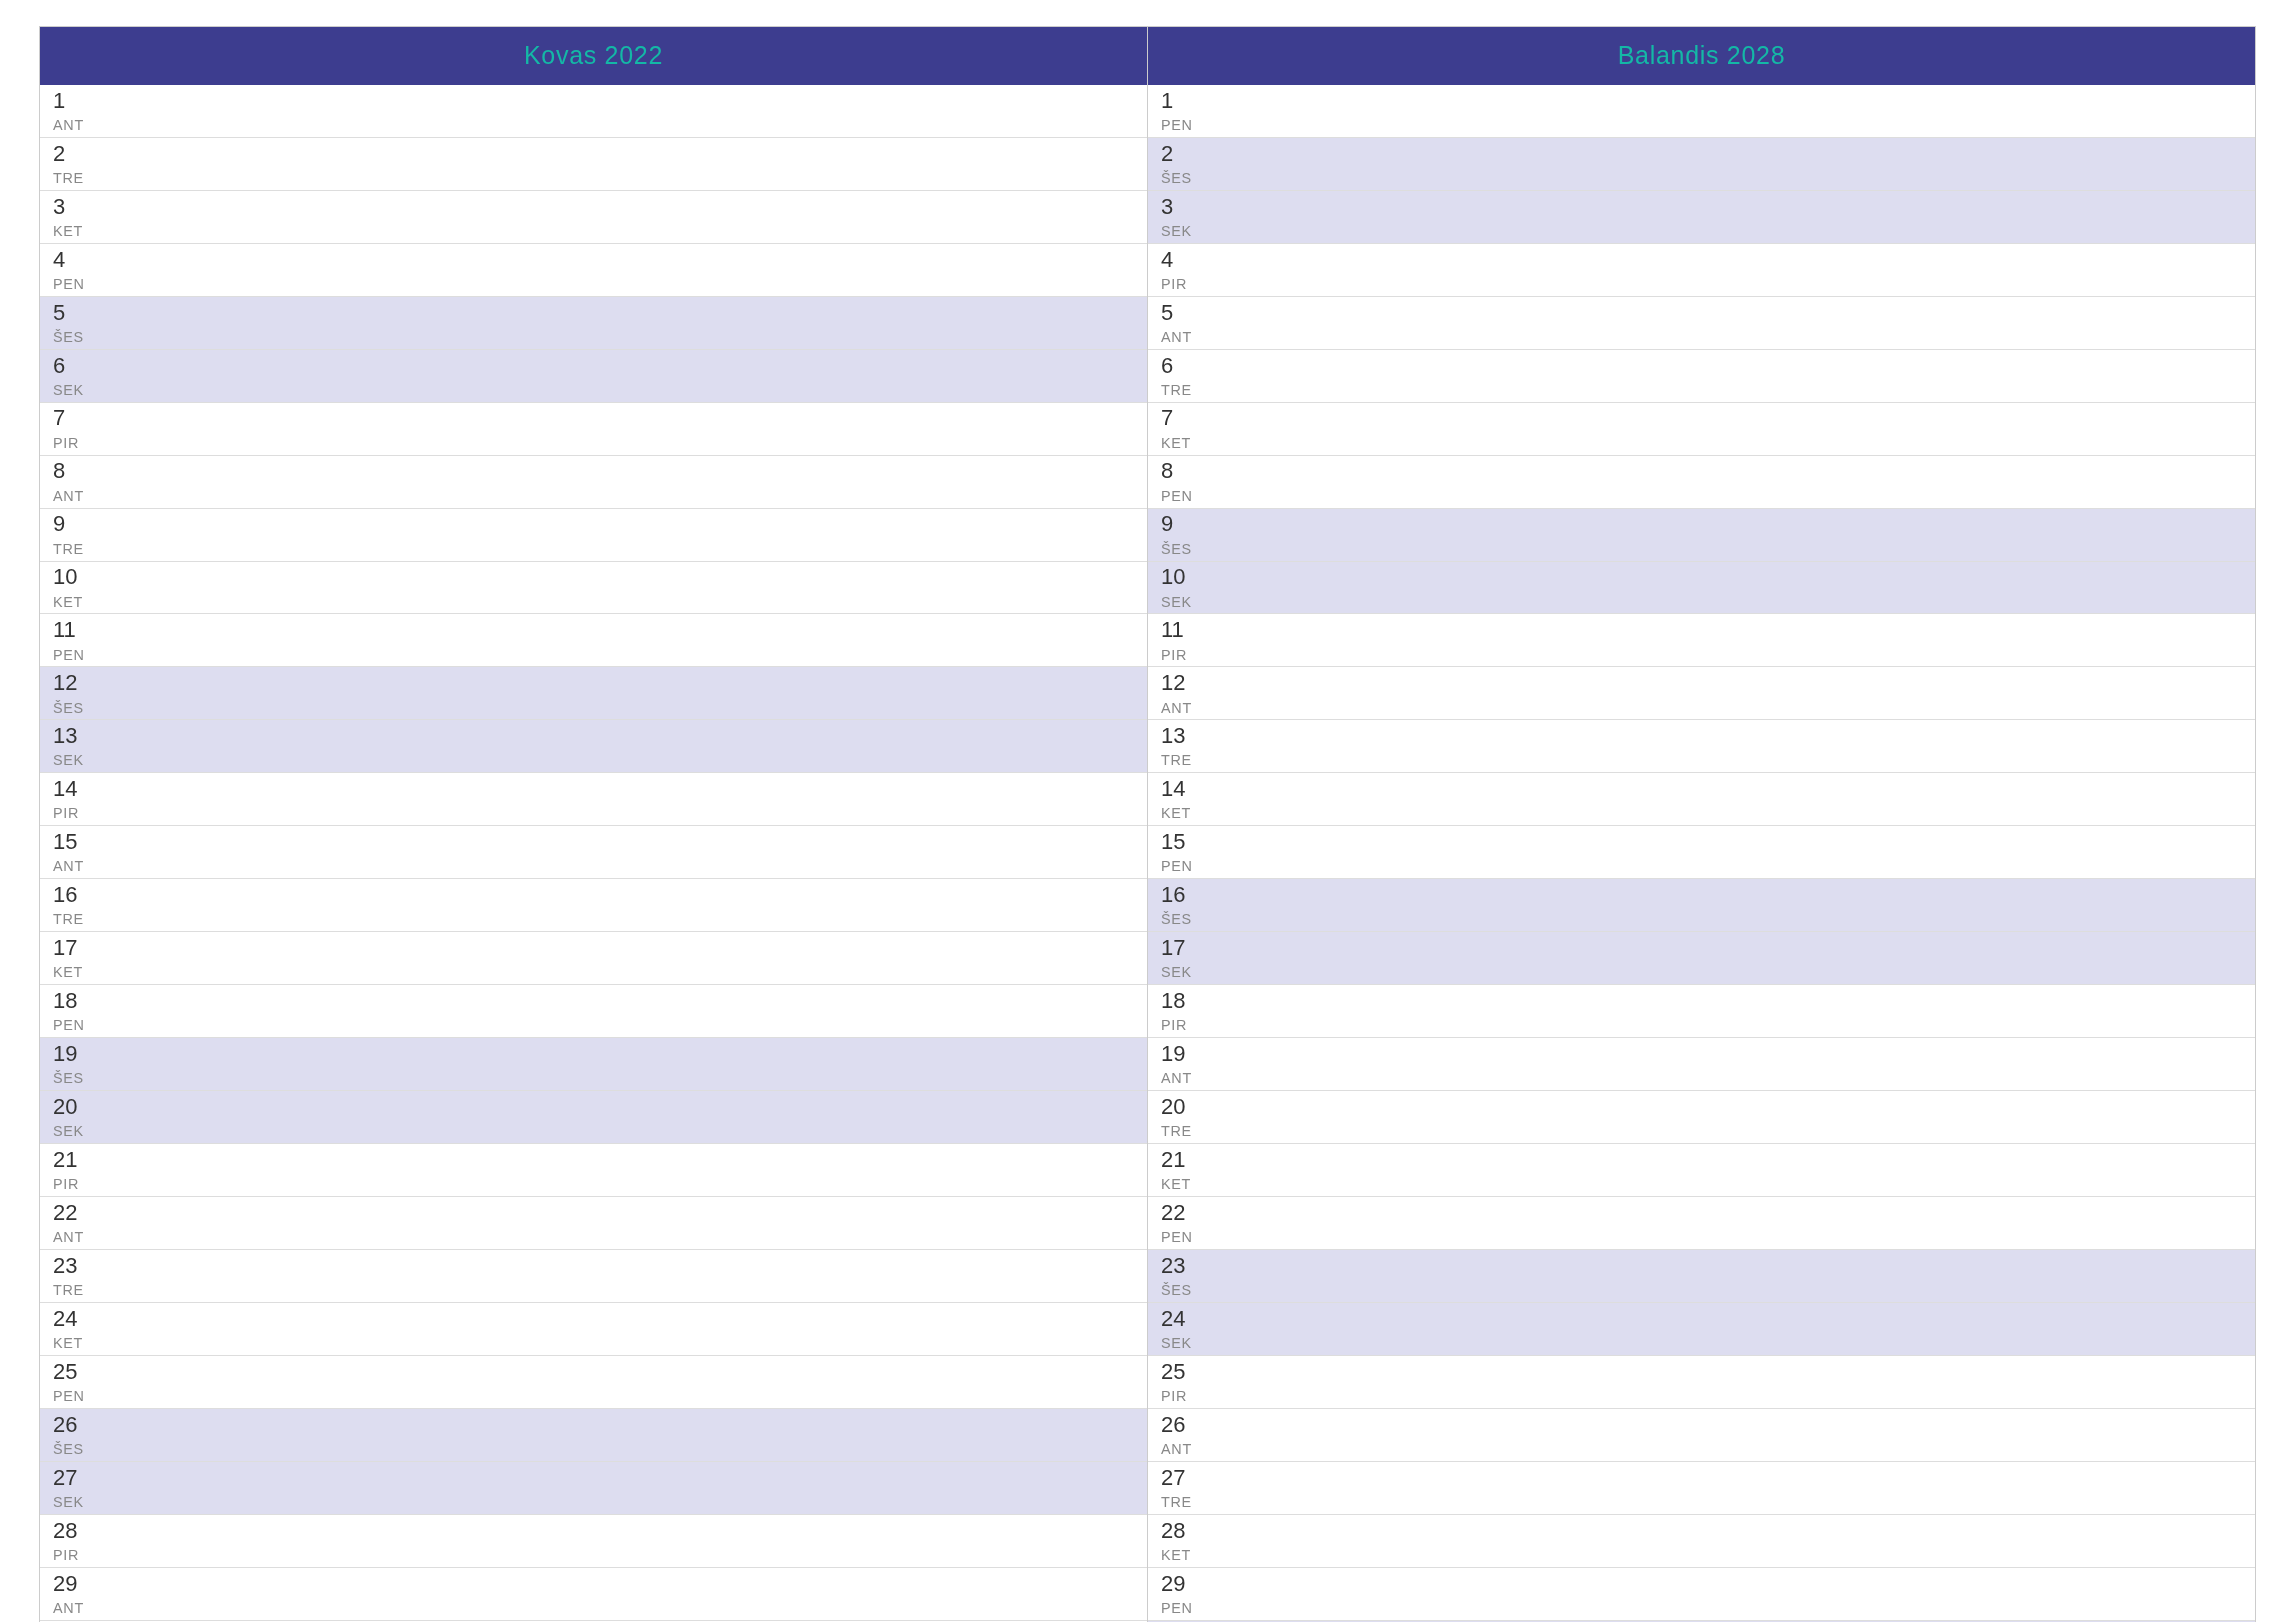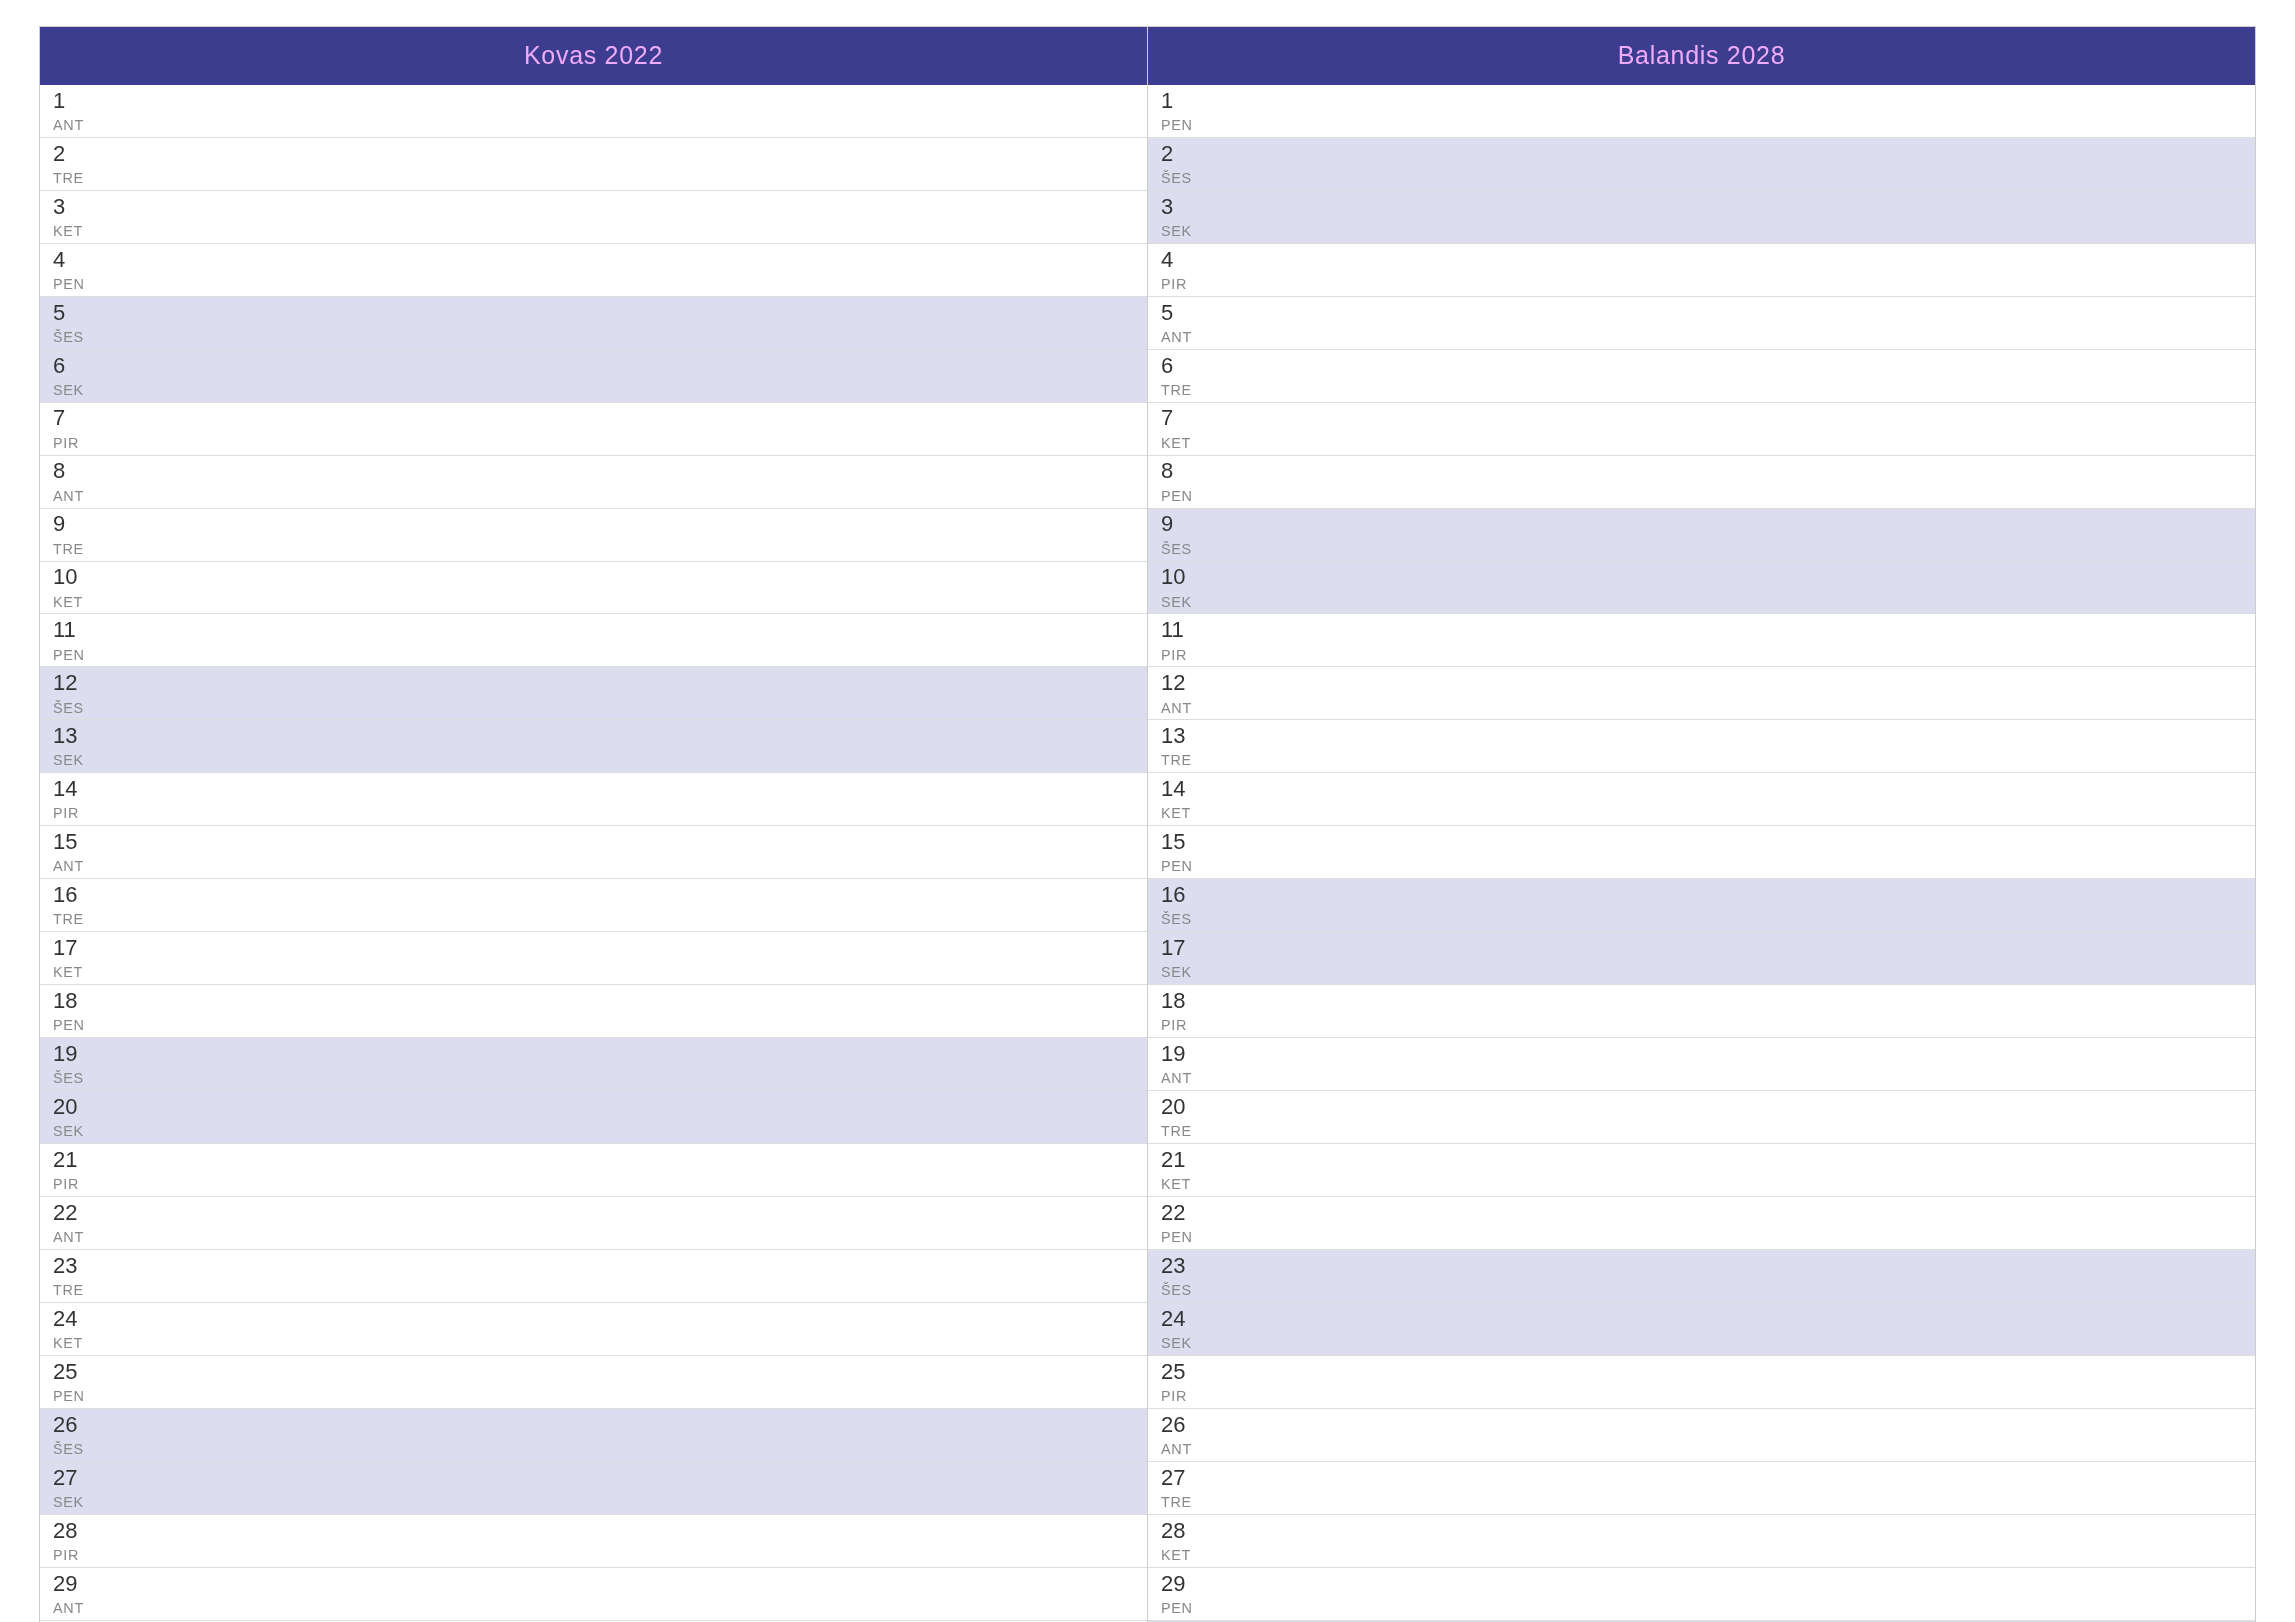--- a/index.html
+++ b/index.html
@@ -32,21 +32,21 @@
       flex: 1;
       border: 0.7px solid #cccccc;
     }
 
     .month-block + .month-block {
       border-left: none;
     }
 
     .month-header {
       background: #3d3d8f;
-      color: #f0abfc;
+      color: #14b8a6;
       text-align: center;
       padding: 14.4px 6.5px;
       font-size: 25px;
       font-weight: normal;
       letter-spacing: 0.7px;
     }
 
     .day-row {
       display: flex;
       align-items: flex-start;

